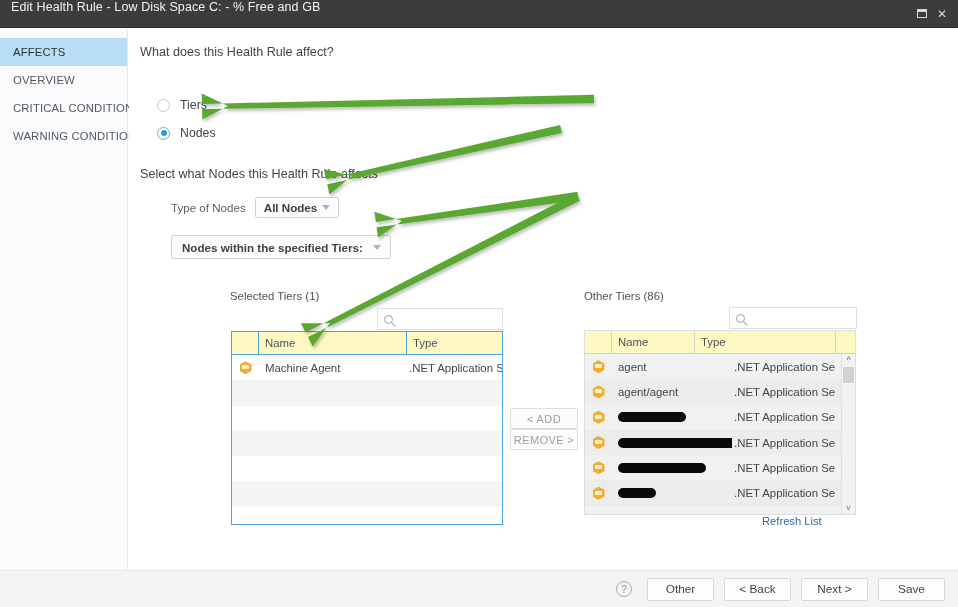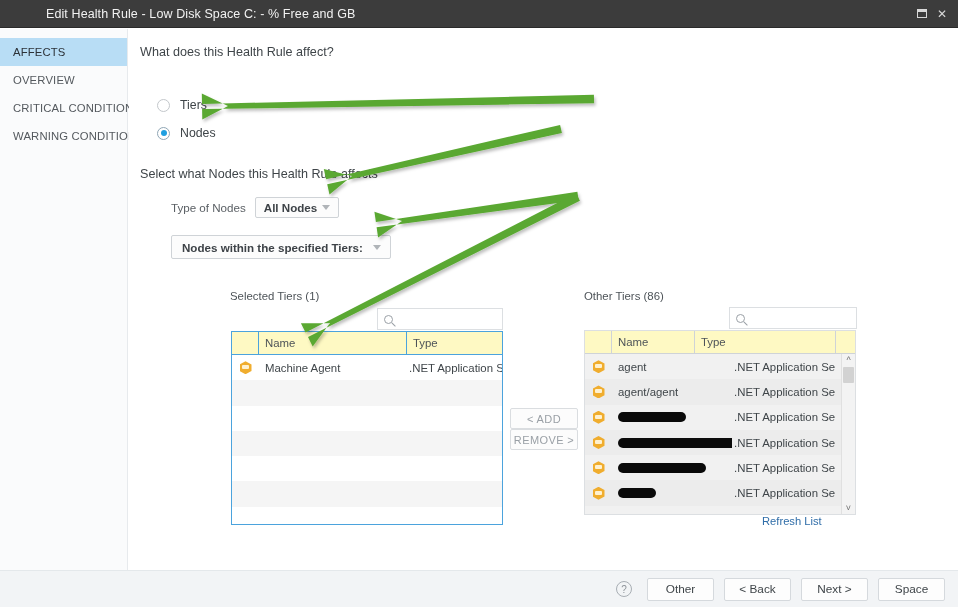--- a/index.html
+++ b/index.html
@@ -13,23 +13,22 @@
     position: relative;
     width: 958px; height: 607px;
     background: #ffffff;
   }
 
   
   .titlebar {
     position: absolute; left: 0; top: 0;
     width: 958px; height: 28px;
     background: #3c3c3c;
-    display: flex; align-items: center;
+    display: flex; 
     border-bottom: 1px solid #2a2a2a;
-    padding-left: 35px;
   }
   .titlebar-text {
     color: #f2f2f2;
     font-size: 12.5px;
     padding-left: 11px;
     letter-spacing: .1px;
     white-space: nowrap;
   }
   .win-controls {
     margin-left: auto; display: flex; align-items: center;
@@ -457,21 +456,21 @@
     </div>
 
     <div class="refresh">Refresh List</div>
   </div>
 
   <div class="footer">
     <div class="help-icon">?</div>
     <div class="fbtn">Other</div>
     <div class="fbtn">&lt; Back</div>
     <div class="fbtn">Next &gt;</div>
-    <div class="fbtn">Space</div>
+    <div class="fbtn">Save</div>
   </div>
 
   <svg class="arrows" width="958" height="607" viewBox="0 0 958 607">
     <defs>
       <filter id="shadow" x="-20%" y="-20%" width="150%" height="150%">
         <feDropShadow dx="1.5" dy="2.5" stdDeviation="1.6" flood-color="#000" flood-opacity="0.25"></feDropShadow>
       </filter>
     </defs>
     <g id="arrow-group" filter="url(#shadow)">
         <polygon points="228.0,106.0 201.8,93.5 202.0,103.9 593.9,94.8 594.1,103.2 202.1,109.1 202.3,119.5" fill="#5aa832"></polygon>

